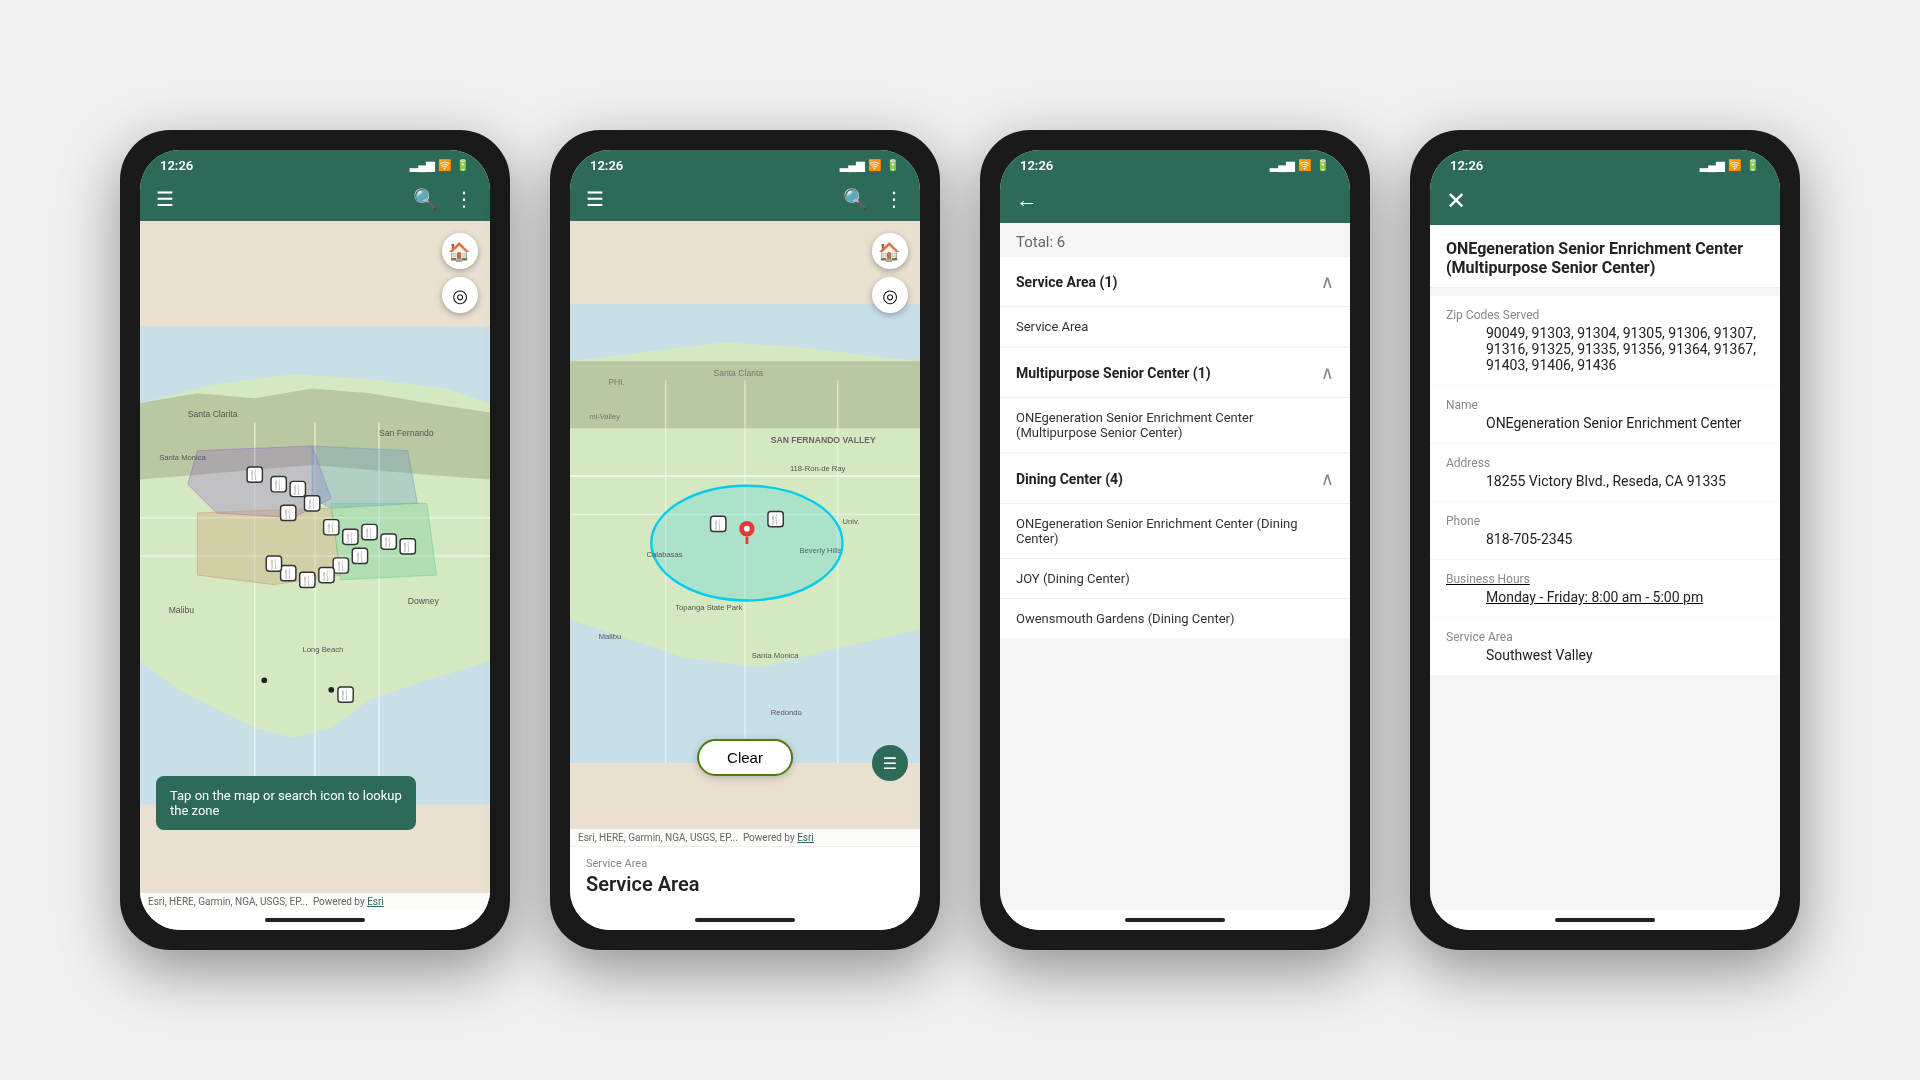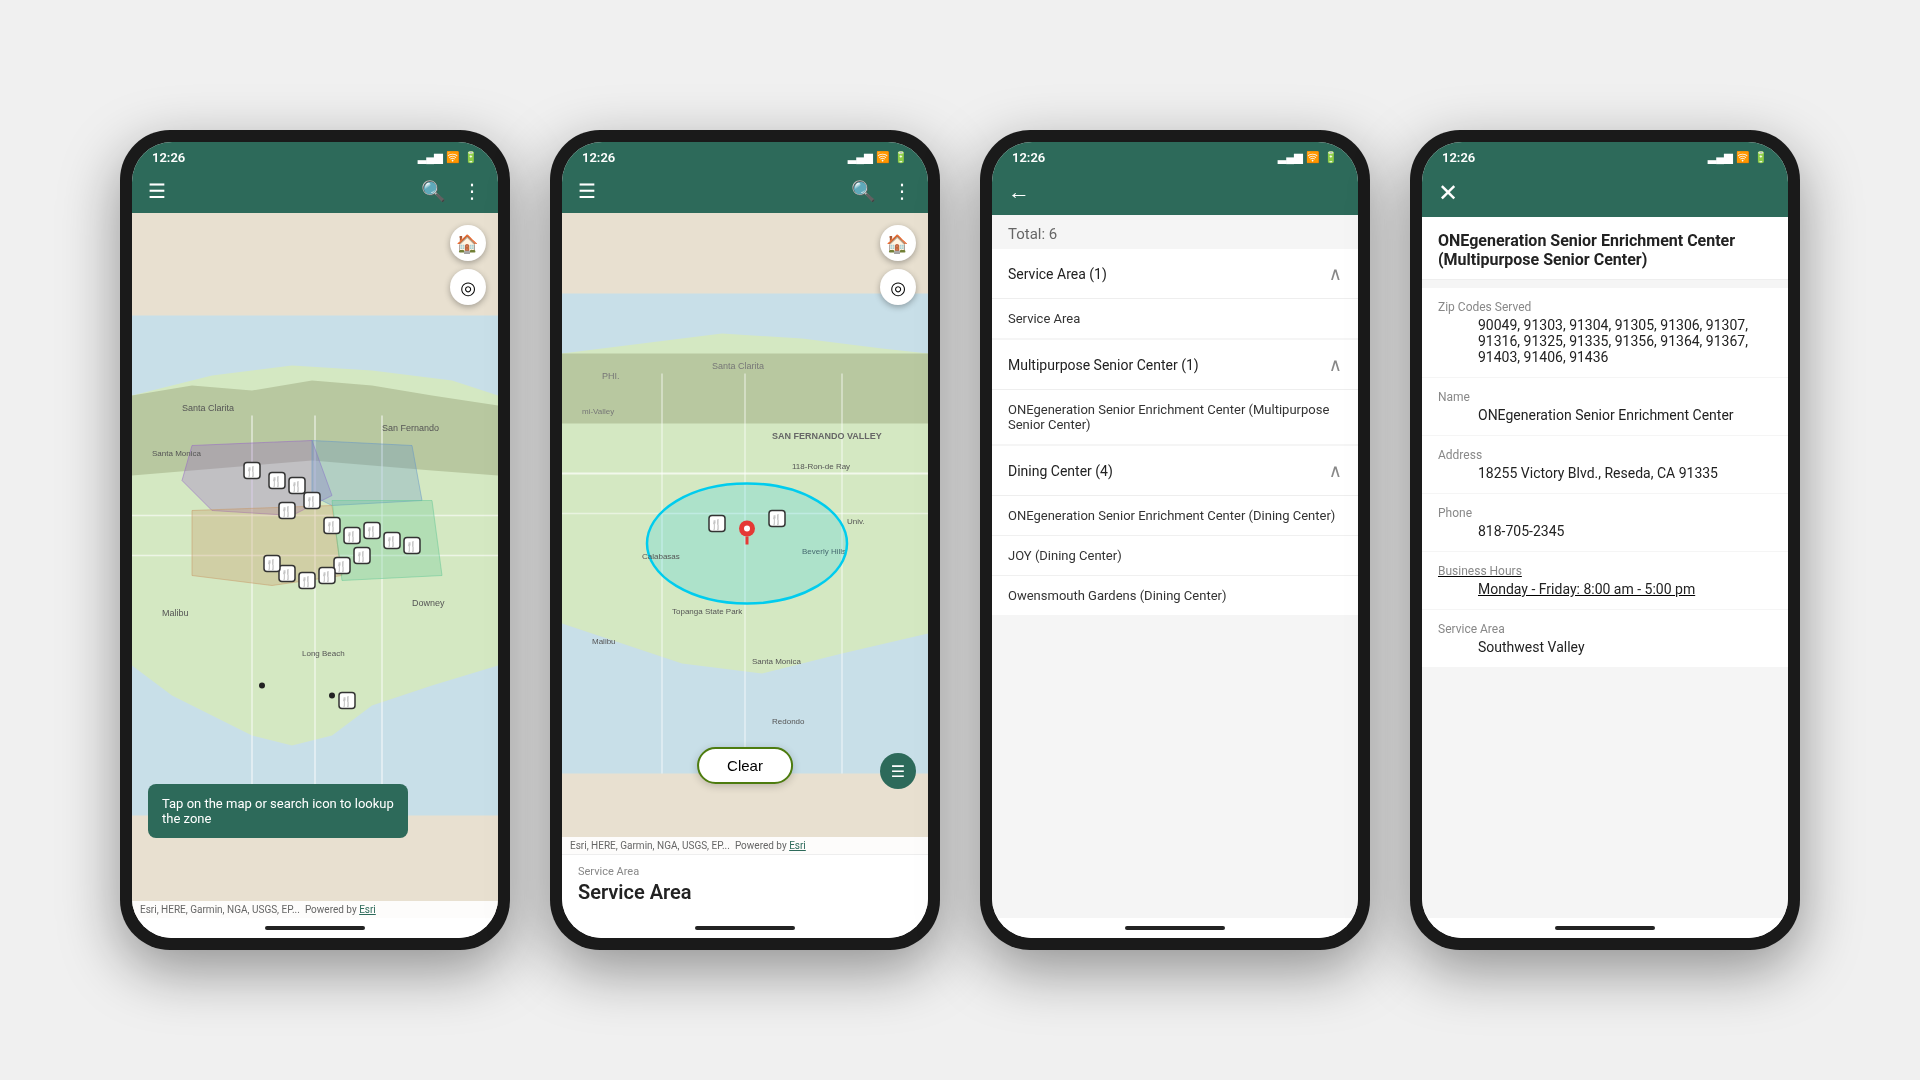--- a/index.html
+++ b/index.html
@@ -13,21 +13,21 @@
       gap: 40px;
       font-family: -apple-system, BlinkMacSystemFont, 'Segoe UI', Roboto, sans-serif;
       overflow: hidden;
     }
 
     .phone {
       width: 390px;
       height: 820px;
       background: #1a1a1a;
       border-radius: 50px;
-      padding: 12px;
+      padding: 20px;
       position: relative;
       box-shadow: 0 20px 60px rgba(0,0,0,0.4);
     }
 
     .phone-screen {
       width: 100%;
       height: 100%;
       background: #fff;
       border-radius: 40px;
       overflow: hidden;
@@ -226,21 +226,21 @@
       display: flex;
       justify-content: space-between;
       align-items: center;
       padding: 14px 16px;
       border-bottom: 1px solid #eee;
       cursor: pointer;
     }
 
     .section-title {
       font-size: 14px;
-      font-weight: 400;
+      font-weight: 700;
       color: #222;
     }
 
     .section-chevron {
       font-size: 18px;
       color: #888;
     }
 
     .section-item {
       padding: 12px 16px;

